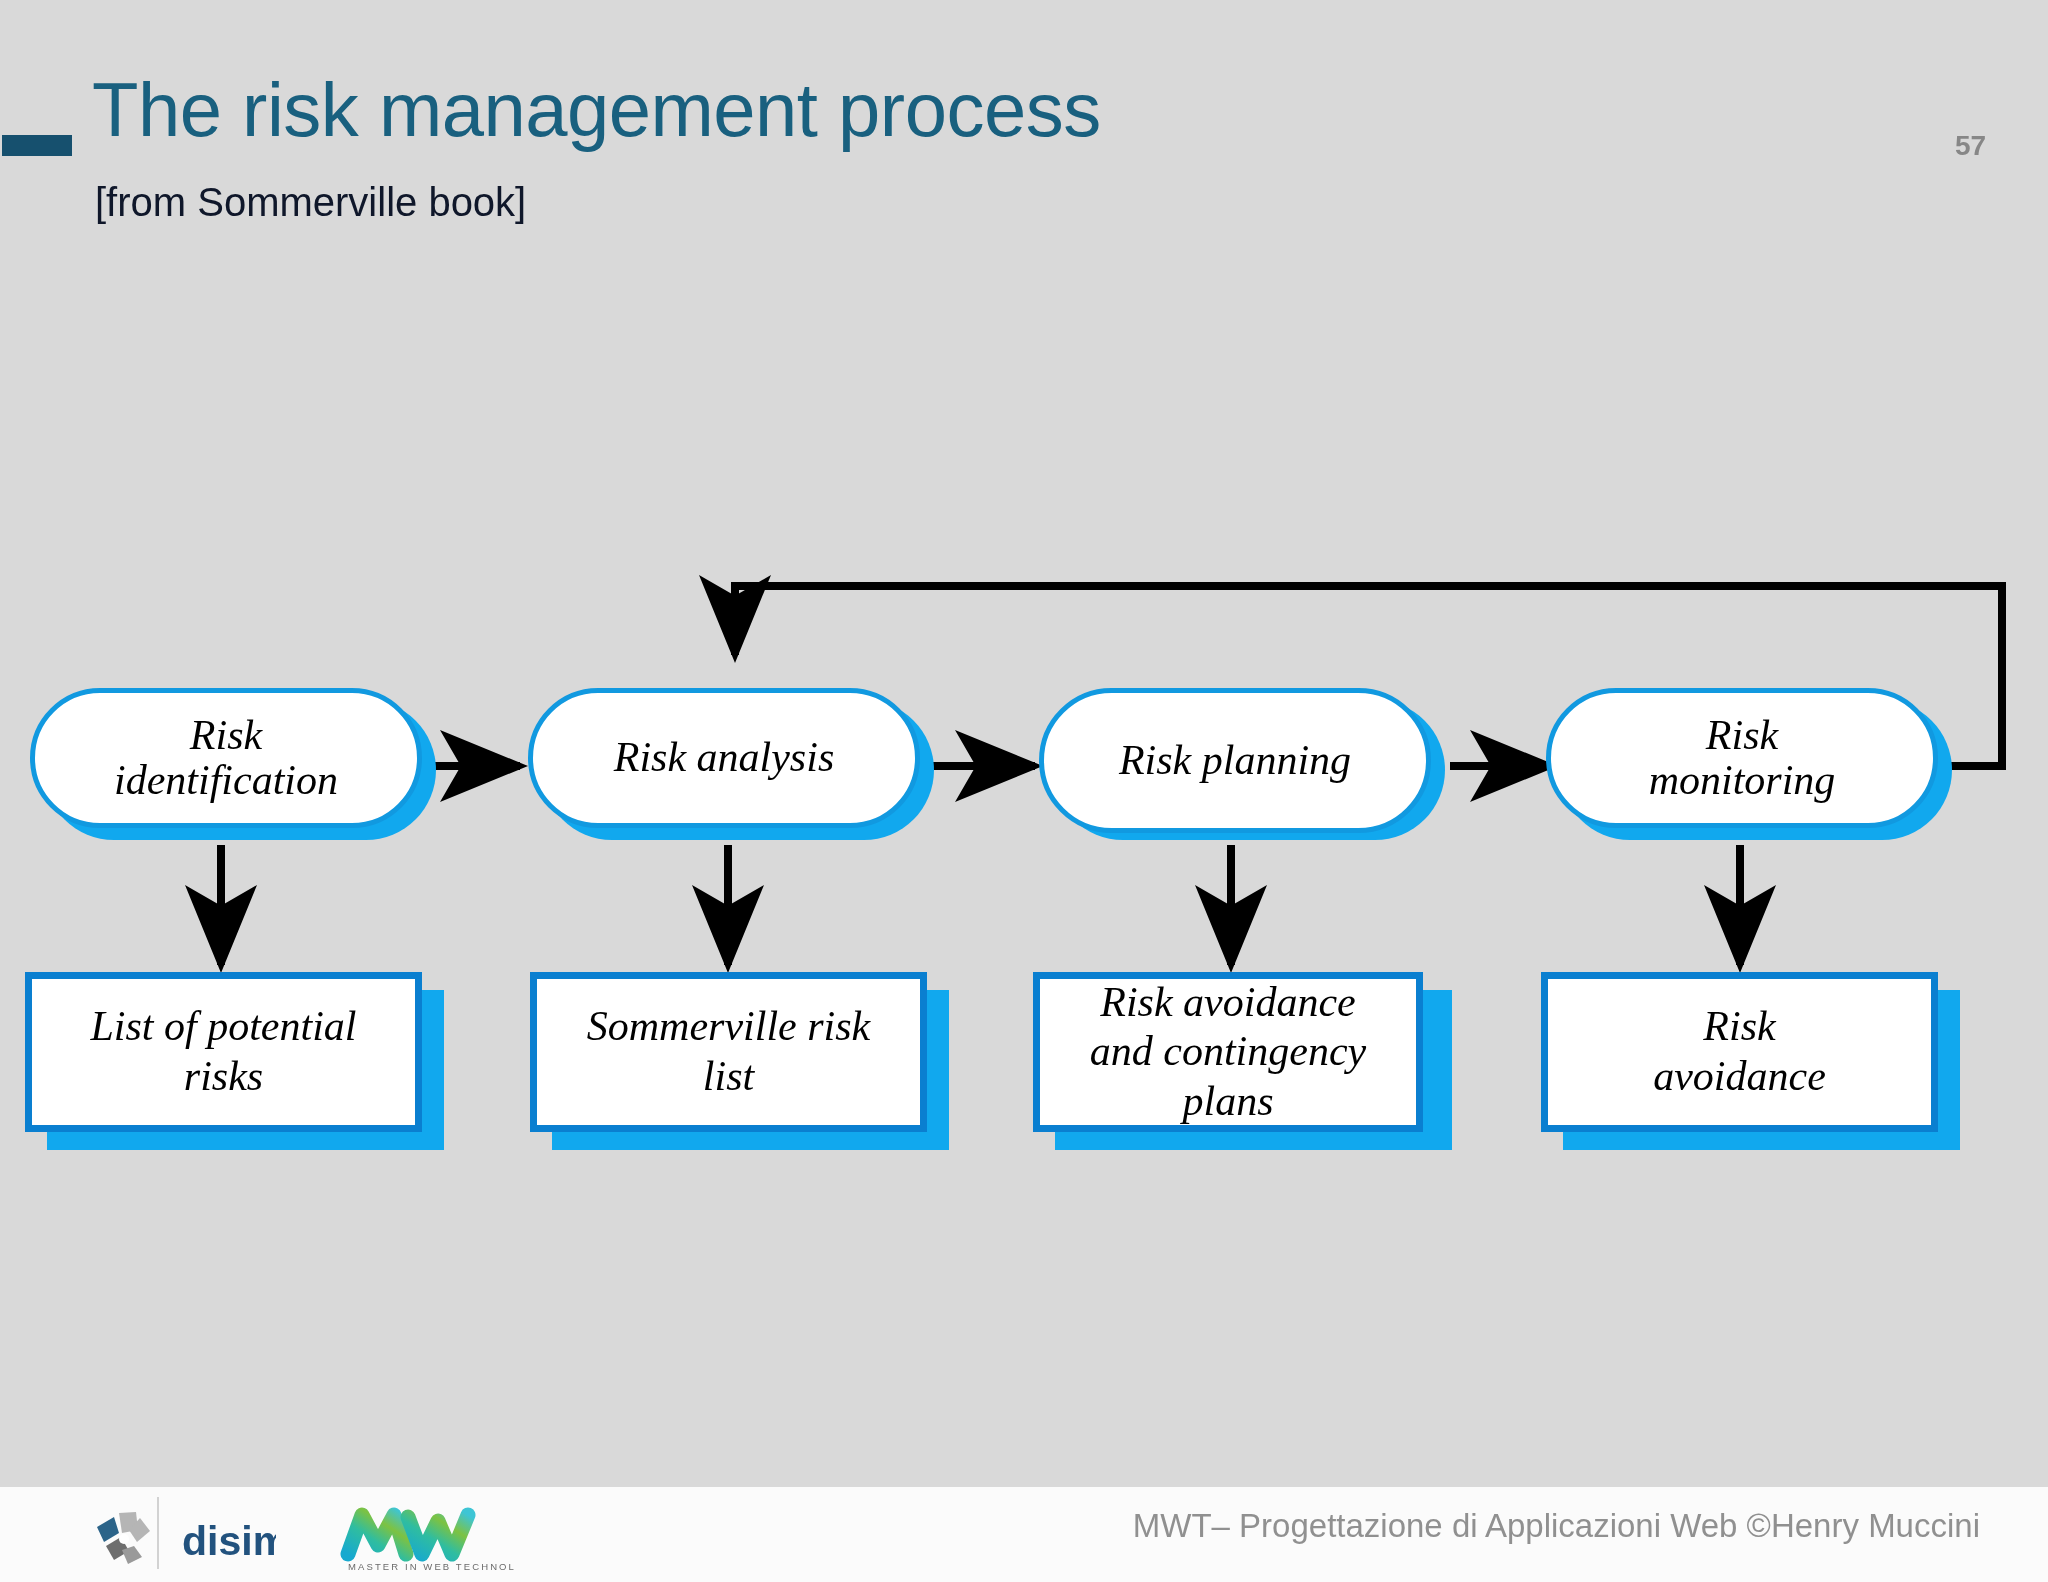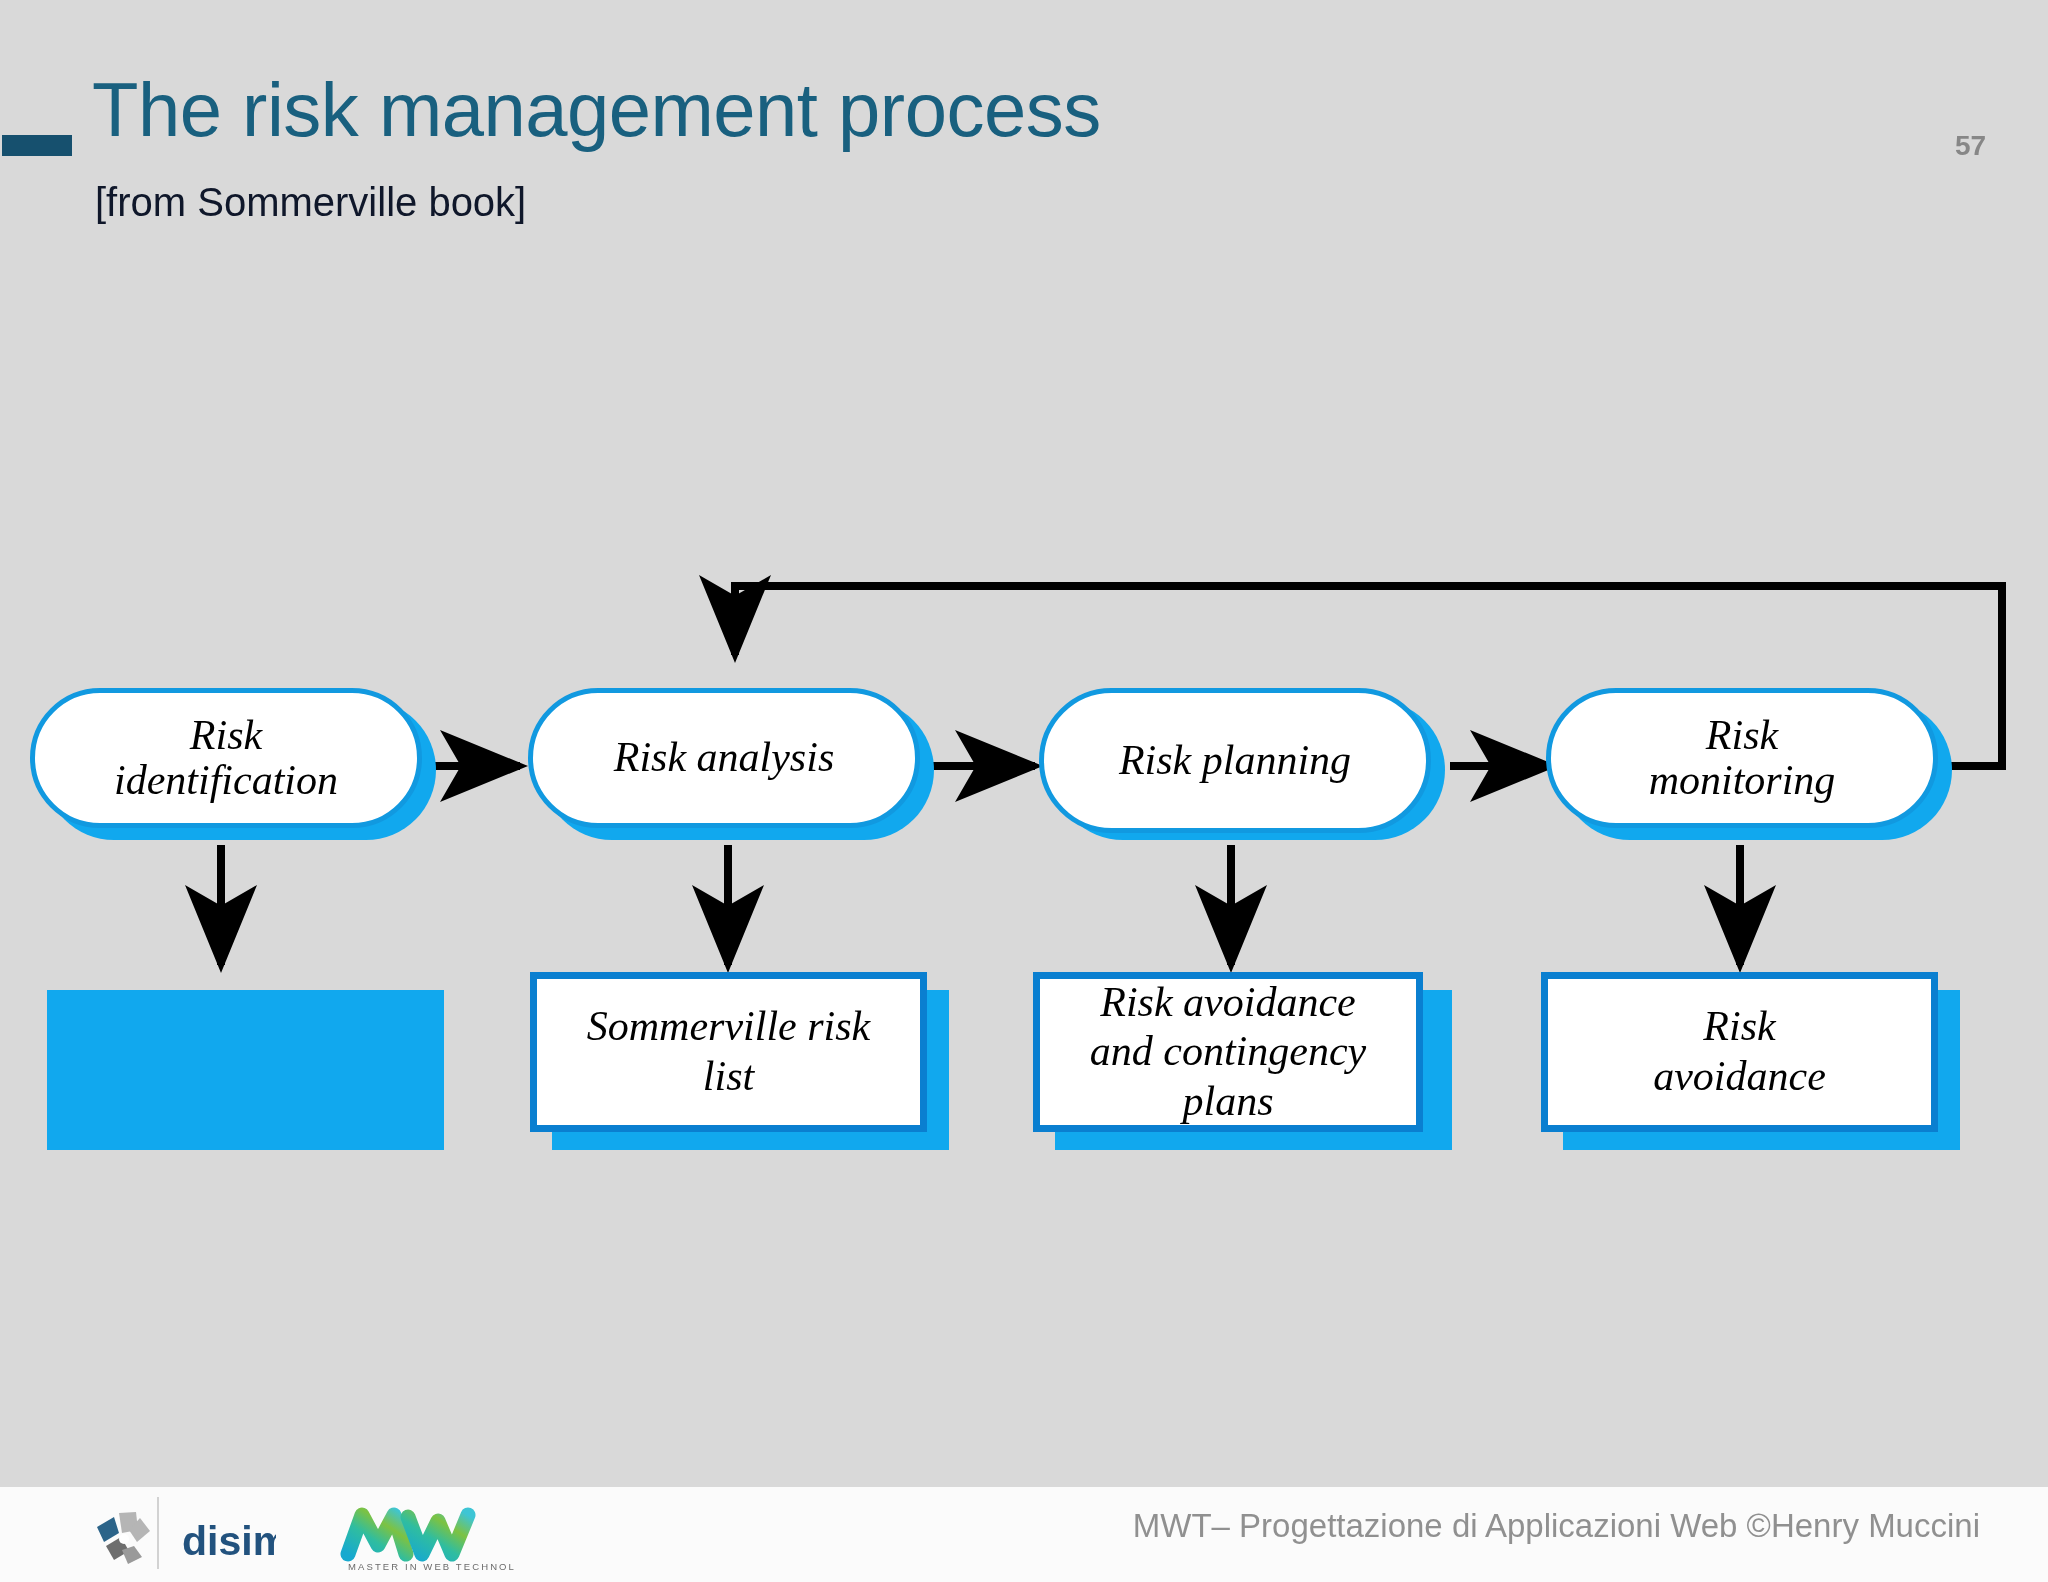--- a/index.html
+++ b/index.html
@@ -218,20 +218,26 @@
 
   <div class="stage-shadow" style="left:1560px; top:700px; width:392px; height:140px;"></div>
   <div class="stage-node" style="left:1546px; top:688px; width:392px; height:140px;">
     <div>
       <div>Risk</div>
       <div>monitoring</div>
     </div>
   </div>
 
   <div class="output-shadow" style="left:47px; top:990px; width:397px; height:160px;"></div>
+  <div class="output-node" style="left:25px; top:972px; width:397px; height:160px;">
+    <div>
+      <div>List of potential</div>
+      <div>risks</div>
+    </div>
+  </div>
 
   <div class="output-shadow" style="left:552px; top:990px; width:397px; height:160px;"></div>
   <div class="output-node" style="left:530px; top:972px; width:397px; height:160px;">
     <div>
       <div>Sommerville risk</div>
       <div>list</div>
     </div>
   </div>
 
   <div class="output-shadow" style="left:1055px; top:990px; width:397px; height:160px;"></div>

